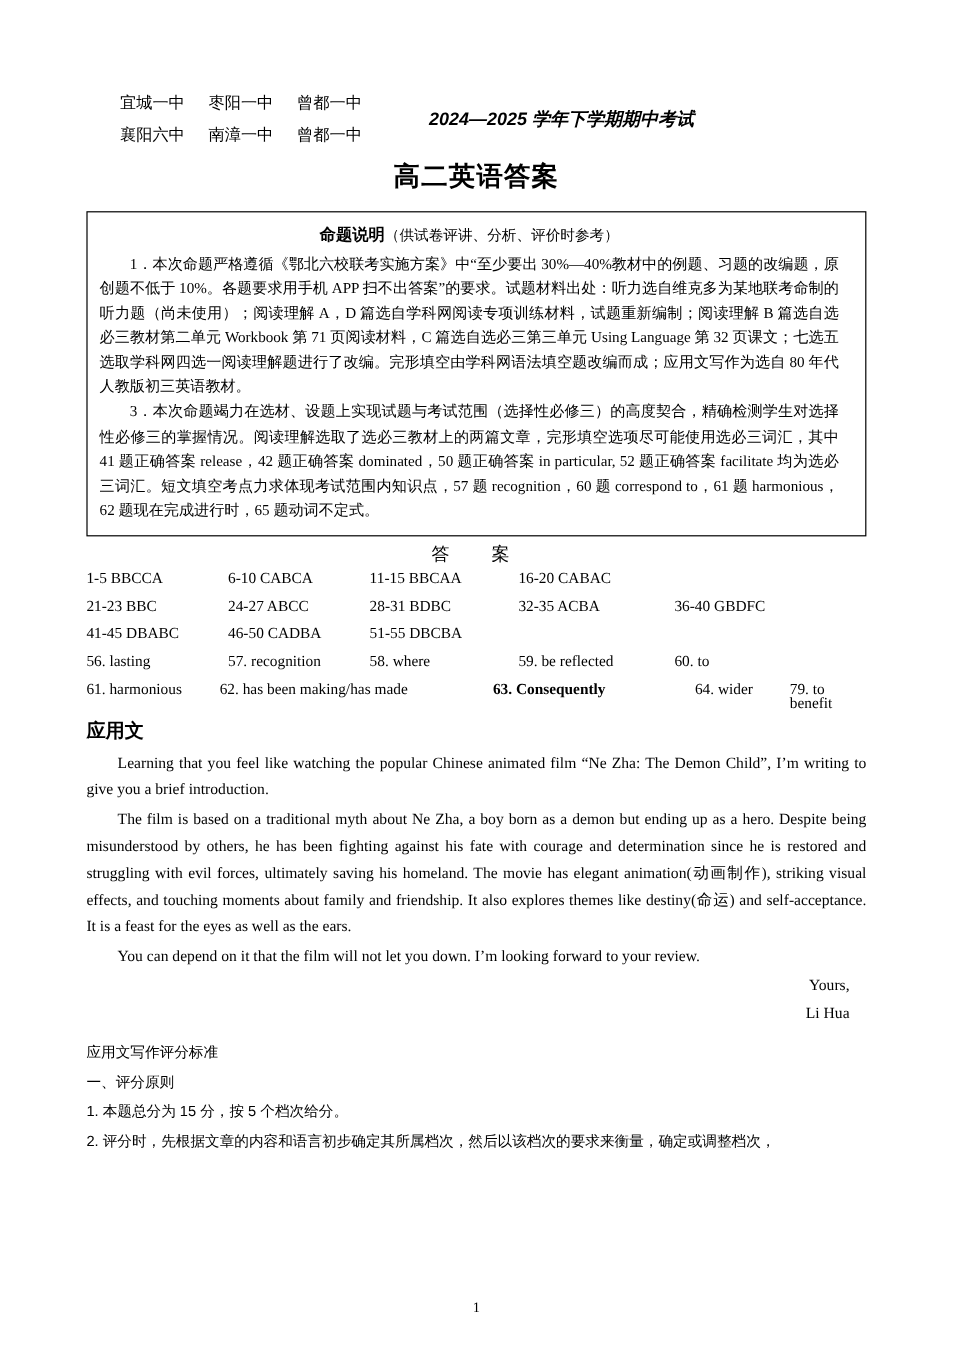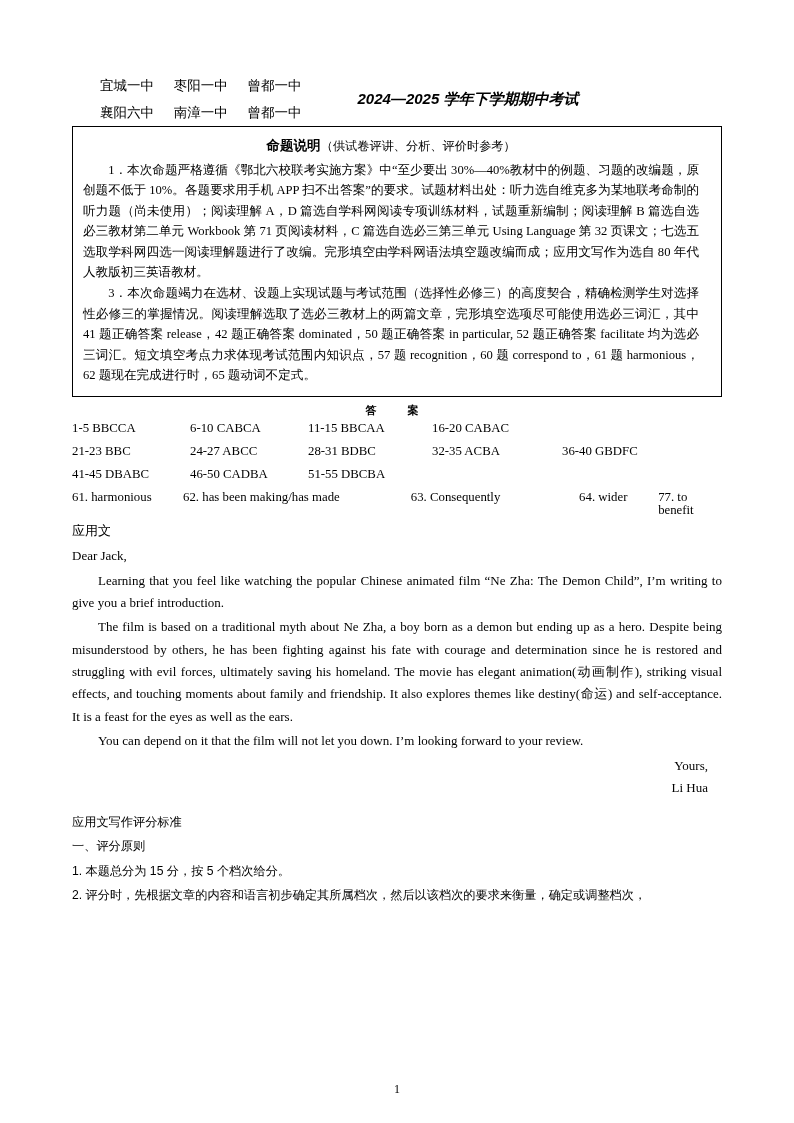--- a/index.html
+++ b/index.html
@@ -74,22 +74,22 @@
     margin: 0 0 1px 0;
     text-align: justify;
     text-justify: inter-ideograph;
     text-indent: 2em;
   }
 
   
   .answers-heading {
     text-align: center;
     font-family: "Liberation Sans", sans-serif;
-    font-weight: bold;
-    font-size: 11px;
+    font-weight: normal;
+    font-size: 15px;
     letter-spacing: 10px;
     margin: 6px 0 4px 0;
   }
   .ans-grid {
     font-size: 12.8px;
     line-height: 1.0;
   }
   .ans-row {
     display: flex;
     margin-bottom: 10px;
@@ -108,28 +108,28 @@
   }
   .f1 { width: 118px; }
   .f2 { width: 118px; }
   .f3 { width: 124px; }
   .f4 { width: 130px; }
   .f5 { width: 120px; }
 
   .fb-row2 { display:flex; margin-bottom: 6px; font-size: 12.8px;}
   .g1 { width: 118px; }
   .g2 { width: 242px; }
-  .g3 { width: 130px; }
+  .g3 { width: 130px; font-weight: bold; }
   .g4 { width: 84px; margin-left: 46px; }
 
   
   .section-label {
     font-family: "Liberation Sans", sans-serif;
-    font-weight: normal;
-    font-size: 13px;
+    font-weight: bold;
+    font-size: 16px;
     margin: 4px 0 5px 0;
   }
   .letter {
     font-size: 13px;
     line-height: 1.72;
   }
   .letter p {
     margin: 0 0 2px 0;
     text-align: justify;
   }
@@ -173,20 +173,21 @@
       </div>
       <div>
         <span>襄阳六中</span>
         <span>南漳一中</span>
         <span>曾都一中</span>
       </div>
     </div>
     <div class="exam-title">2024—2025 学年下学期期中考试</div>
   </div>
 
+  <div class="doc-title">高二英语答案</div>
 
   <div class="notice">
     <div class="notice-title">
       <span>命题说明</span><span class="sub">（供试卷评讲、分析、评价时参考）</span>
     </div>
     <p>1．本次命题严格遵循《鄂北六校联考实施方案》中“至少要出 30%—40%教材中的例题、习题的改编题，原创题不低于 10%。各题要求用手机 APP 扫不出答案”的要求。试题材料出处：听力选自维克多为某地联考命制的听力题（尚未使用）；阅读理解 A，D 篇选自学科网阅读专项训练材料，试题重新编制；阅读理解 B 篇选自选必三教材第二单元 Workbook 第 71 页阅读材料，C 篇选自选必三第三单元 Using Language 第 32 页课文；七选五选取学科网四选一阅读理解题进行了改编。完形填空由学科网语法填空题改编而成；应用文写作为选自 80 年代人教版初三英语教材。</p>
     <p>3．本次命题竭力在选材、设题上实现试题与考试范围（选择性必修三）的高度契合，精确检测学生对选择性必修三的掌握情况。阅读理解选取了选必三教材上的两篇文章，完形填空选项尽可能使用选必三词汇，其中 41 题正确答案 release，42 题正确答案 dominated，50 题正确答案 in particular, 52 题正确答案 facilitate 均为选必三词汇。短文填空考点力求体现考试范围内知识点，57 题 recognition，60 题 correspond to，61 题 harmonious，62 题现在完成进行时，65 题动词不定式。</p>
   </div>
 
   <div class="answers-heading">答　案</div>
@@ -207,32 +208,38 @@
       <span class="c5">36-40 GBDFC</span>
     </div>
     <div class="ans-row">
       <span class="c1">41-45 DBABC</span>
       <span class="c2">46-50 CADBA</span>
       <span class="c3">51-55 DBCBA</span>
       <span class="c4"></span>
       <span class="c5"></span>
     </div>
 
+    <div class="fb-row">
+      <span class="f1">56. lasting</span>
+      <span class="f2">57. recognition</span>
+      <span class="f3">58. where</span>
+      <span class="f4">59. be reflected</span>
+      <span class="f5">60. to</span>
+    </div>
     <div class="fb-row2">
       <span class="g1">61. harmonious</span>
       <span class="g2">62. has been making/has made</span>
       <span class="g3">63. Consequently</span>
       <span class="g4">64. wider</span>
-      <span>77. to benefit</span>
+      <span>79. to benefit</span>
     </div>
   </div>
 
   <div class="section-label">应用文</div>
   <div class="letter">
-    <p>Dear Jack,</p>
     <p class="indent">Learning that you feel like watching the popular Chinese animated film “Ne Zha: The Demon Child”, I’m writing to give you a brief introduction.</p>
     <p class="indent">The film is based on a traditional myth about Ne Zha, a boy born as a demon but ending up as a hero. Despite being misunderstood by others, he has been fighting against his fate with courage and determination since he is restored and struggling with evil forces, ultimately saving his homeland. The movie has elegant animation(动画制作), striking visual effects, and touching moments about family and friendship. It also explores themes like destiny(命运) and self-acceptance. It is a feast for the eyes as well as the ears.</p>
     <p class="indent">You can depend on it that the film will not let you down. I’m looking forward to your review.</p>
     <div class="sig">
       <div>Yours,</div>
       <div>Li Hua</div>
     </div>
   </div>
 
   <div class="criteria">

